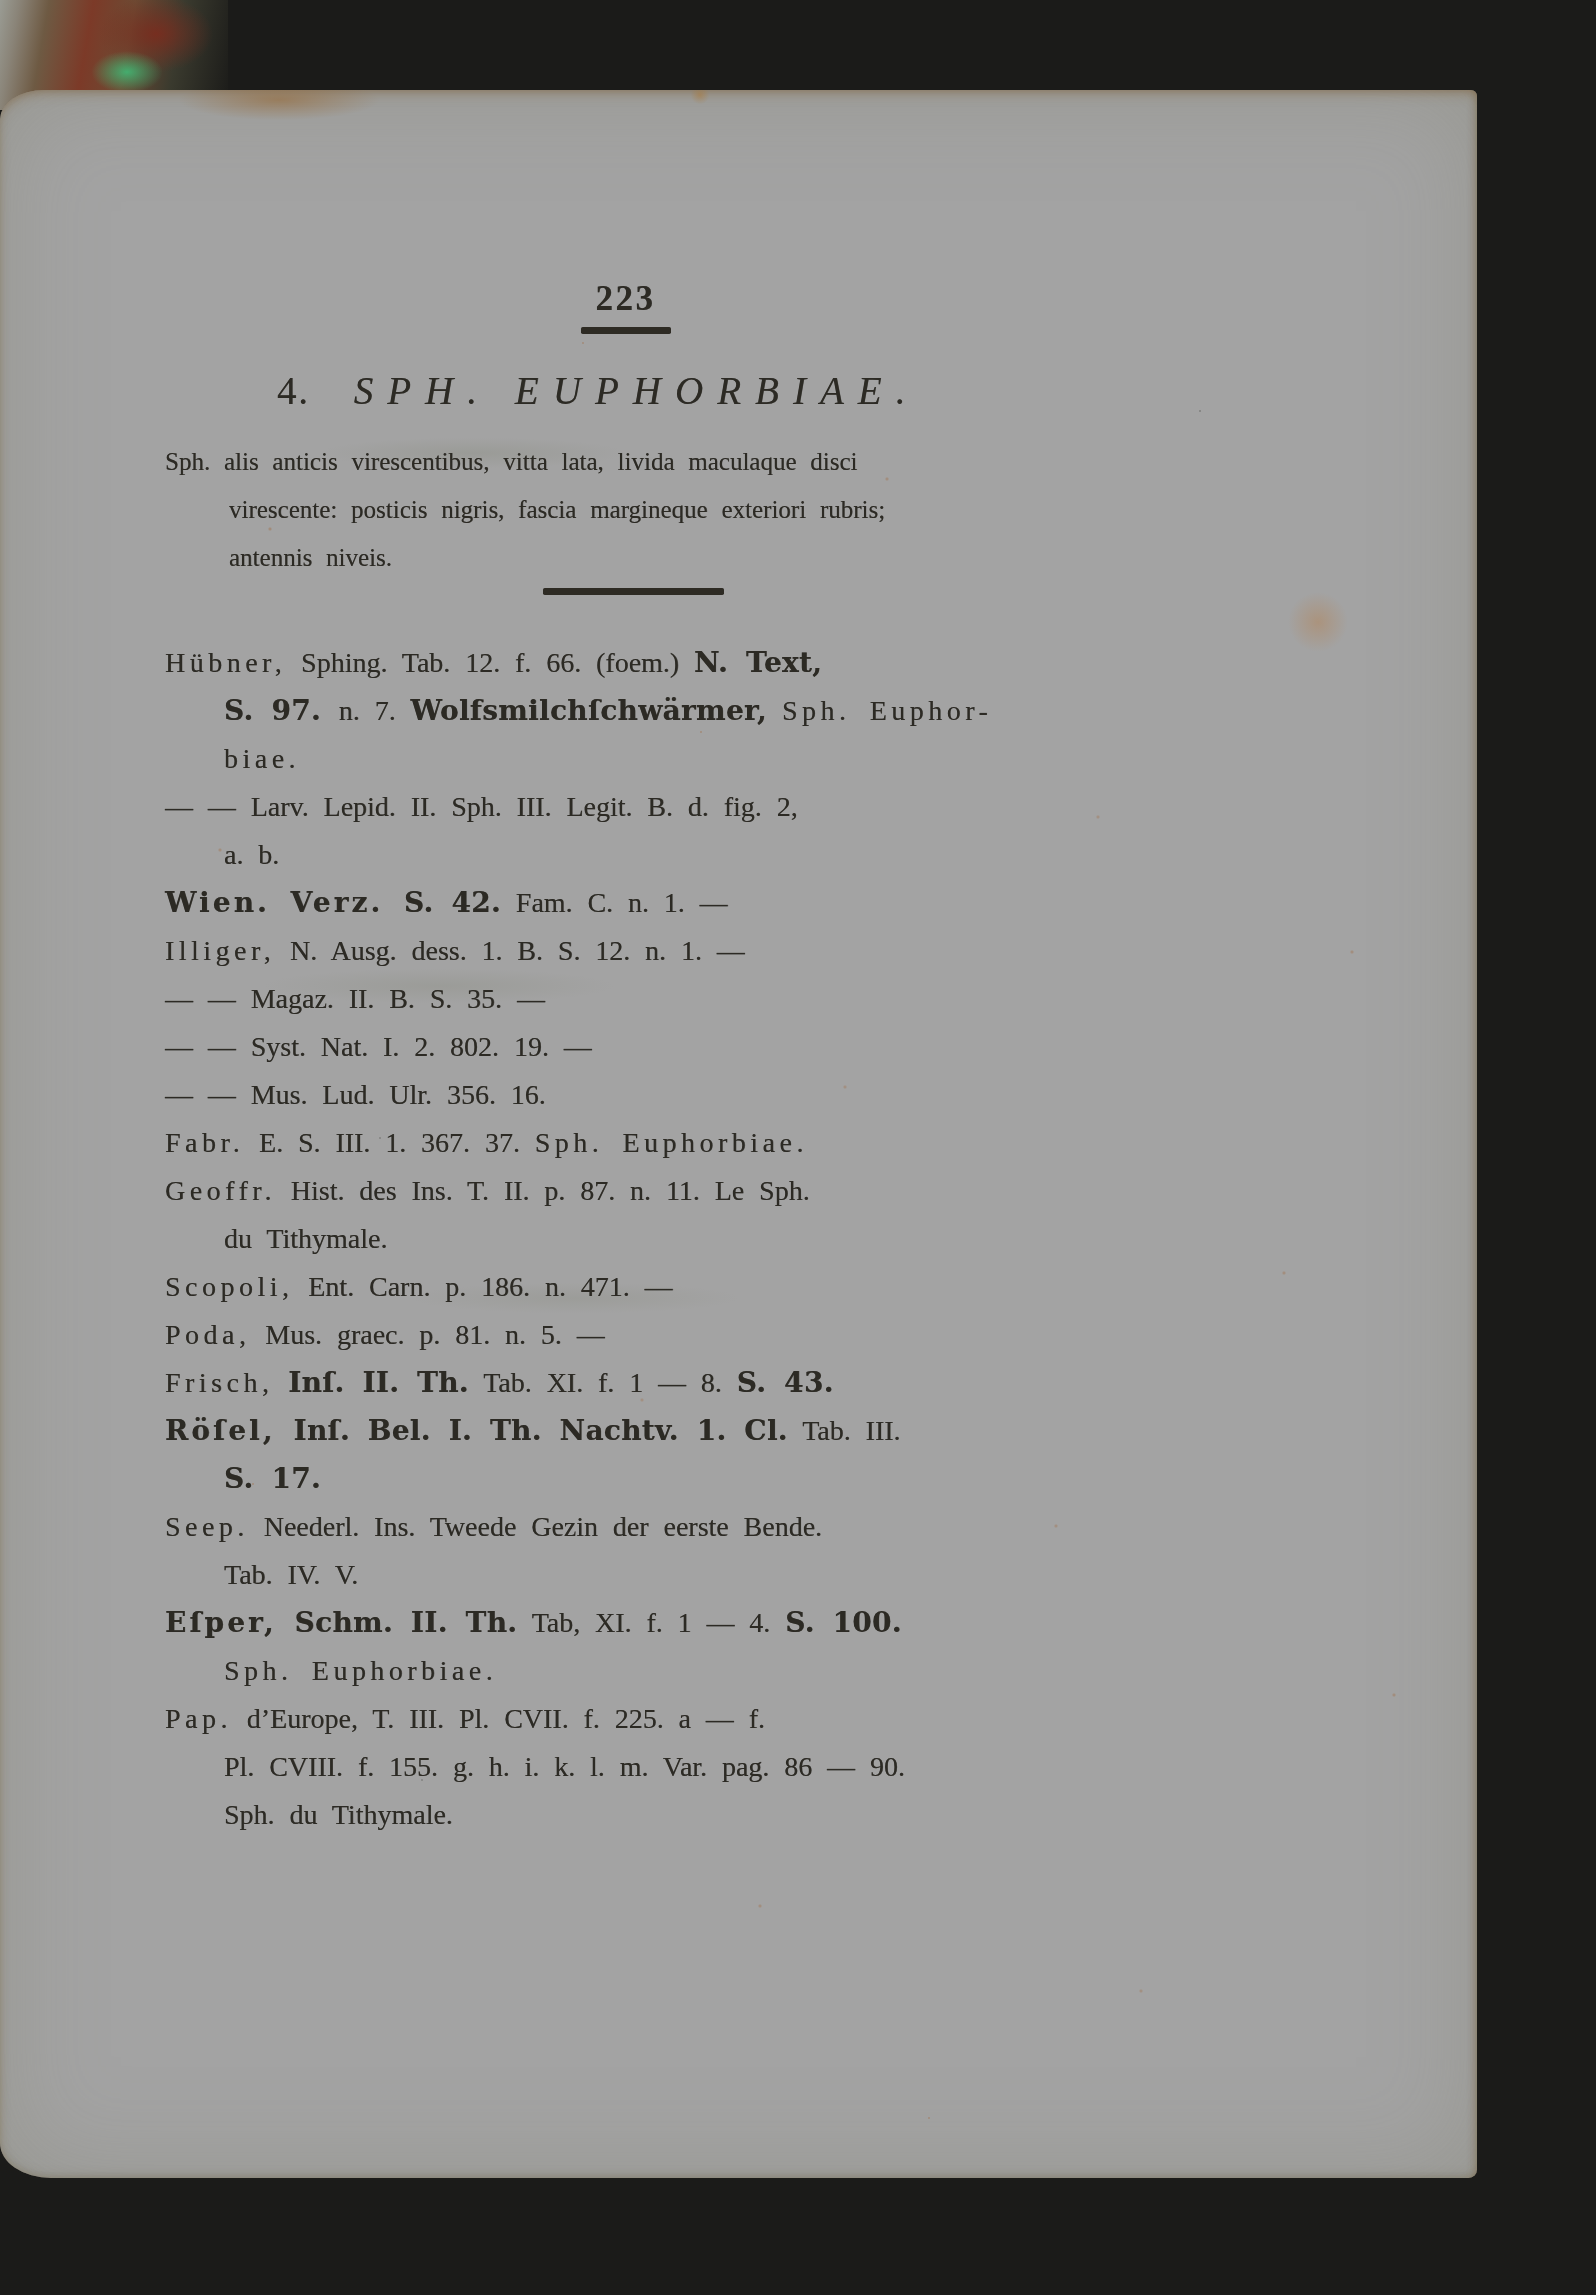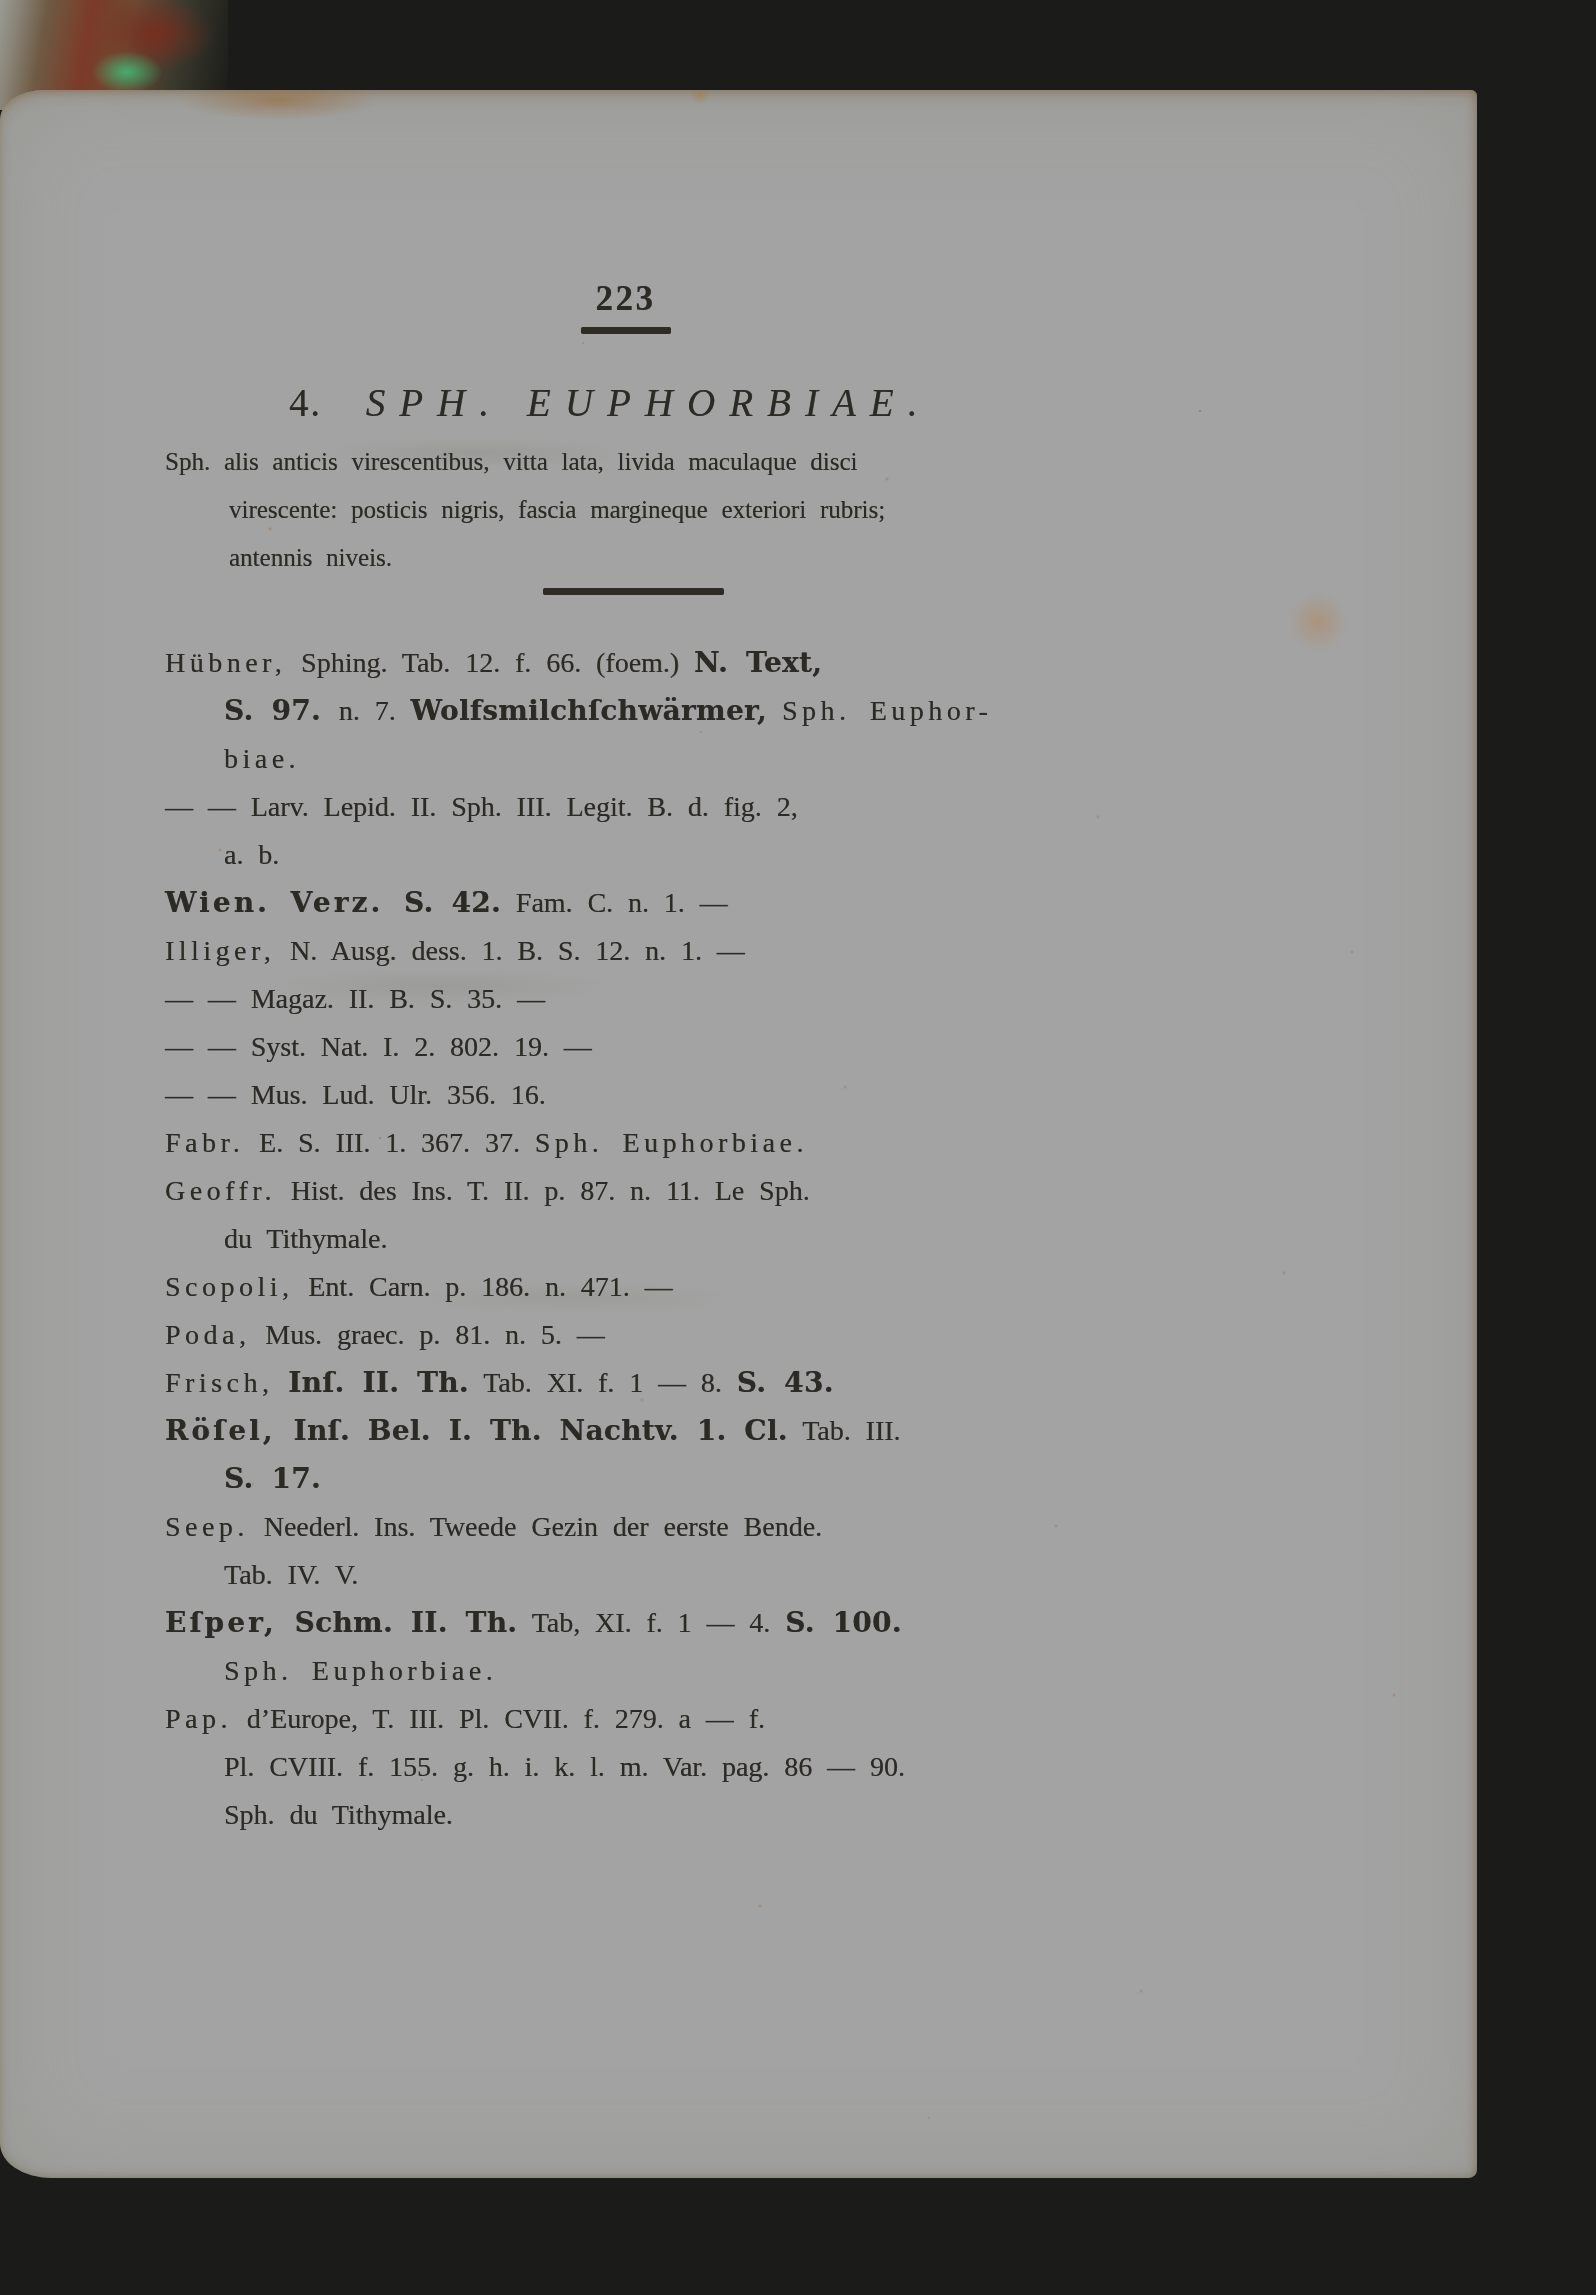--- a/index.html
+++ b/index.html
@@ -63,21 +63,21 @@
     position:absolute;left:165px;top:0;width:980px;height:100%;
     color:#2c2a24;
     text-shadow:0.3px 0.3px 0.3px rgba(44,42,36,.55);
   }
   .folio{position:absolute;top:188px;left:0;width:921px;text-align:center;}
   .page-number{
     font-size:35px;line-height:41px;font-weight:700;letter-spacing:2.5px;
   }
   .folio-rule{width:90px;height:7.6px;background:#2e2b24;margin:7.6px auto 0;border-radius:1.7px;}
   .heading{
-    position:absolute;top:279px;left:0;width:980px;margin:12px;
+    position:absolute;top:279px;left:0;width:980px;margin:0;
     font-size:39px;line-height:44px;font-weight:400;white-space:nowrap;
     padding-left:112px;
   }
   .heading-num{font-style:normal;letter-spacing:1.7px;margin-right:44px;}
   .heading-title{font-style:italic;letter-spacing:.36em;}
   .diagnosis{position:absolute;top:348px;left:0;width:980px;font-size:25px;line-height:48px;word-spacing:.30em;}
   .dline{white-space:nowrap;}
   .dline.ind{padding-left:64px;}
   .divider{position:absolute;top:498px;left:378px;width:181px;height:6.8px;background:#2e2b24;border-radius:1.7px;}
   .biblio{position:absolute;top:549px;left:0;width:980px;font-size:28px;line-height:48px;word-spacing:.28em;}
@@ -155,21 +155,21 @@
           </div>
           <div class="entry">
             <div class="bline"><span class="spaced">Seep.</span><span> Neederl. Ins. Tweede Gezin der eerste Bende.</span></div>
             <div class="bline ind"><span>Tab. IV. V.</span></div>
           </div>
           <div class="entry">
             <div class="bline"><span class="fraktur spaced">Eſper,</span><span class="fraktur"> Schm. II. Th.</span><span> Tab, XI. f. 1 — 4. </span><span class="fraktur">S. 100.</span></div>
             <div class="bline ind"><span class="spaced">Sph. Euphorbiae.</span></div>
           </div>
           <div class="entry">
-            <div class="bline"><span class="spaced">Pap.</span><span> d’Europe, T. III. Pl. CVII. f. 279. a — f.</span></div>
+            <div class="bline"><span class="spaced">Pap.</span><span> d’Europe, T. III. Pl. CVII. f. 225. a — f.</span></div>
             <div class="bline ind"><span>Pl. CVIII. f. 155. g. h. i. k. l. m. Var. pag. 86 — 90.</span></div>
             <div class="bline ind"><span>Sph. du Tithymale.</span></div>
           </div>
         </section>
     </div>
   </div>
 </div>
 
 
 </body></html>

